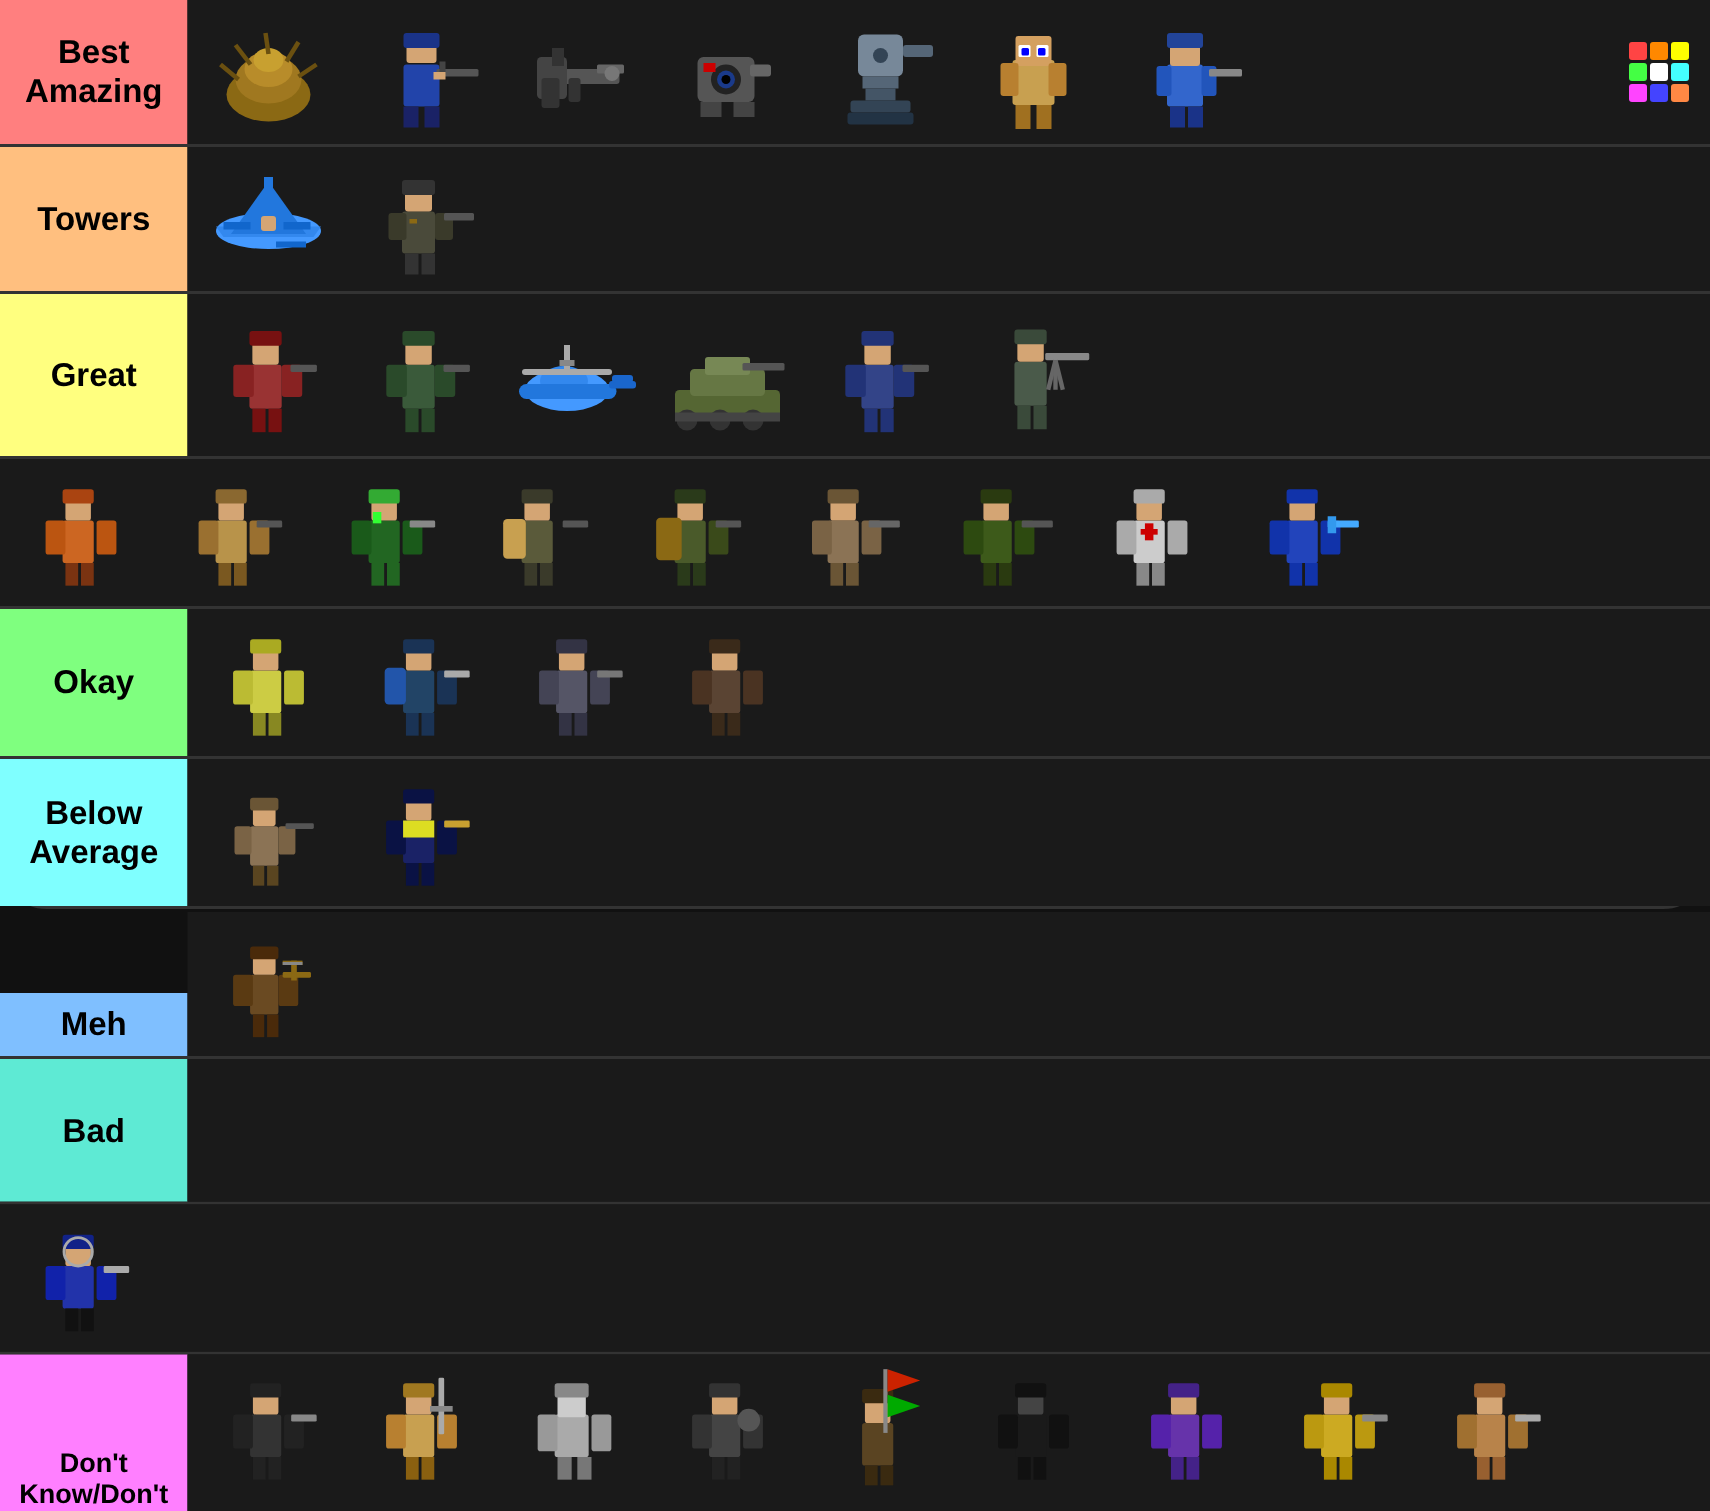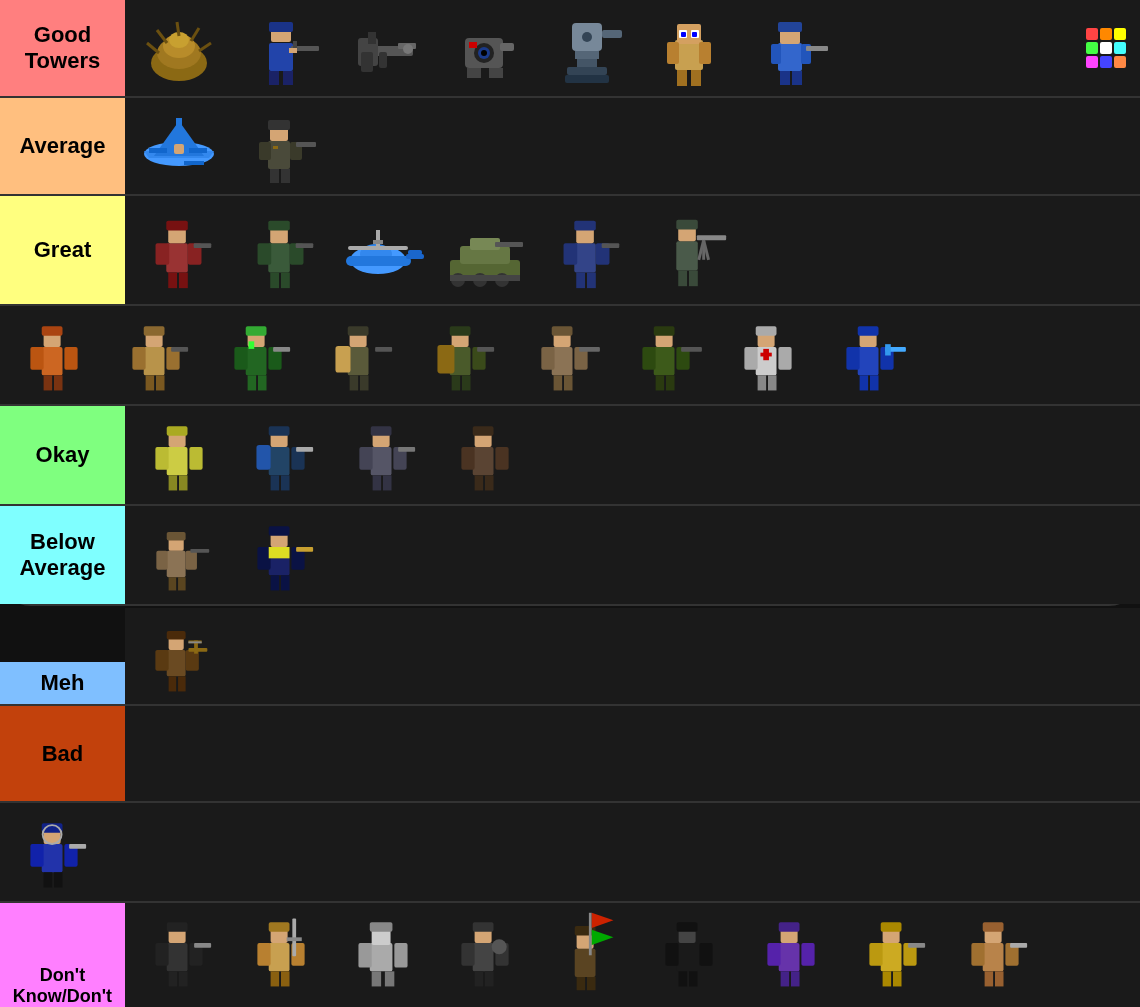--- a/index.html
+++ b/index.html
@@ -77,21 +77,21 @@
       font-family: Arial, sans-serif;
       letter-spacing: 1px;
     }
   </style>
 </head>
 <body>
 
 <div class="tier-table">
 
   <div class="tier-row">
-    <div class="tier-label" style="background:#ff7f7f;">Good Towers</div>
+    <div class="tier-label" style="background:#ff7f7f;">Best Amazing</div>
     <div class="tier-content">
 
       <div class="tower-slot">
         <svg viewBox="0 0 80 80" width="80" height="80">
 
           <ellipse cx="40" cy="55" rx="28" ry="18" fill="#8B6914"></ellipse>
           <ellipse cx="40" cy="45" rx="22" ry="16" fill="#a07820"></ellipse>
           <ellipse cx="40" cy="38" rx="16" ry="12" fill="#b88c2a"></ellipse>
           <ellipse cx="40" cy="32" rx="10" ry="8" fill="#c8a030"></ellipse>
 
@@ -197,21 +197,21 @@
           <div class="logo-cell" style="background:#44ffff;"></div>
           <div class="logo-cell" style="background:#ff44ff;"></div>
           <div class="logo-cell" style="background:#4444ff;"></div>
           <div class="logo-cell" style="background:#ff8844;"></div>
         </div>
       </div>
     </div>
   </div>
 
   <div class="tier-row">
-    <div class="tier-label" style="background:#ffbf7f;">Average</div>
+    <div class="tier-label" style="background:#ffbf7f;">Towers</div>
     <div class="tier-content">
 
       <div class="tower-slot">
         <svg viewBox="0 0 90 80" width="90" height="80">
           <ellipse cx="45" cy="48" rx="35" ry="12" fill="#4499ff"></ellipse>
           <polygon points="10,45 80,45 75,52 15,52" fill="#3388ee"></polygon>
           <polygon points="45,15 70,50 20,50" fill="#2277dd"></polygon>
           <rect x="42" y="12" width="6" height="10" fill="#2277dd"></rect>
           <rect x="15" y="42" width="18" height="5" fill="#1166cc"></rect>
           <rect x="55" y="42" width="18" height="5" fill="#1166cc"></rect>
@@ -557,21 +557,21 @@
           <rect x="50" y="36" width="20" height="4" fill="#8B6914" rx="1"></rect>
           <rect x="56" y="28" width="4" height="14" fill="#8B6914"></rect>
           <rect x="50" y="28" width="14" height="3" fill="#8B6914"></rect>
           <line x1="50" y1="30" x2="64" y2="30" stroke="#888" stroke-width="2"></line>
         </svg>
       </div>
     </div>
   </div>
 
   <div class="tier-row" style="min-height:90px;">
-    <div class="tier-label" style="background:#c2410c;">Bad</div>
+    <div class="tier-label" style="background:#5eead4;">Bad</div>
     <div class="tier-content">
       
     </div>
   </div>
 
   <div class="tier-row" style="min-height:100px;">
     <div class="tier-content">
 
       <div class="tower-slot">
         <svg viewBox="0 0 80 90" width="80" height="85">

